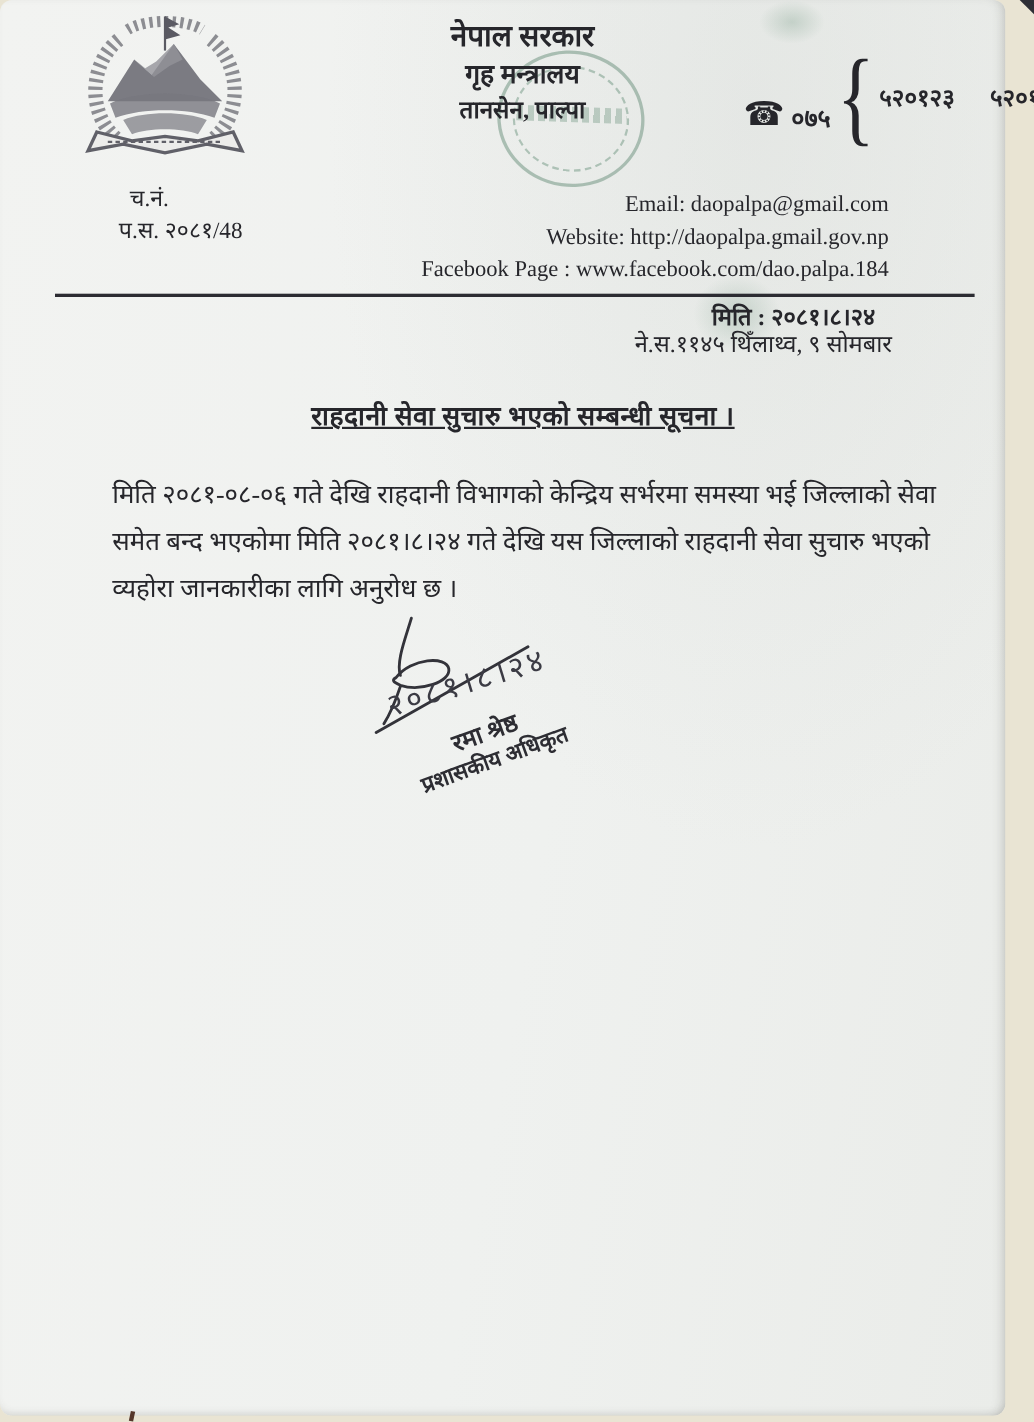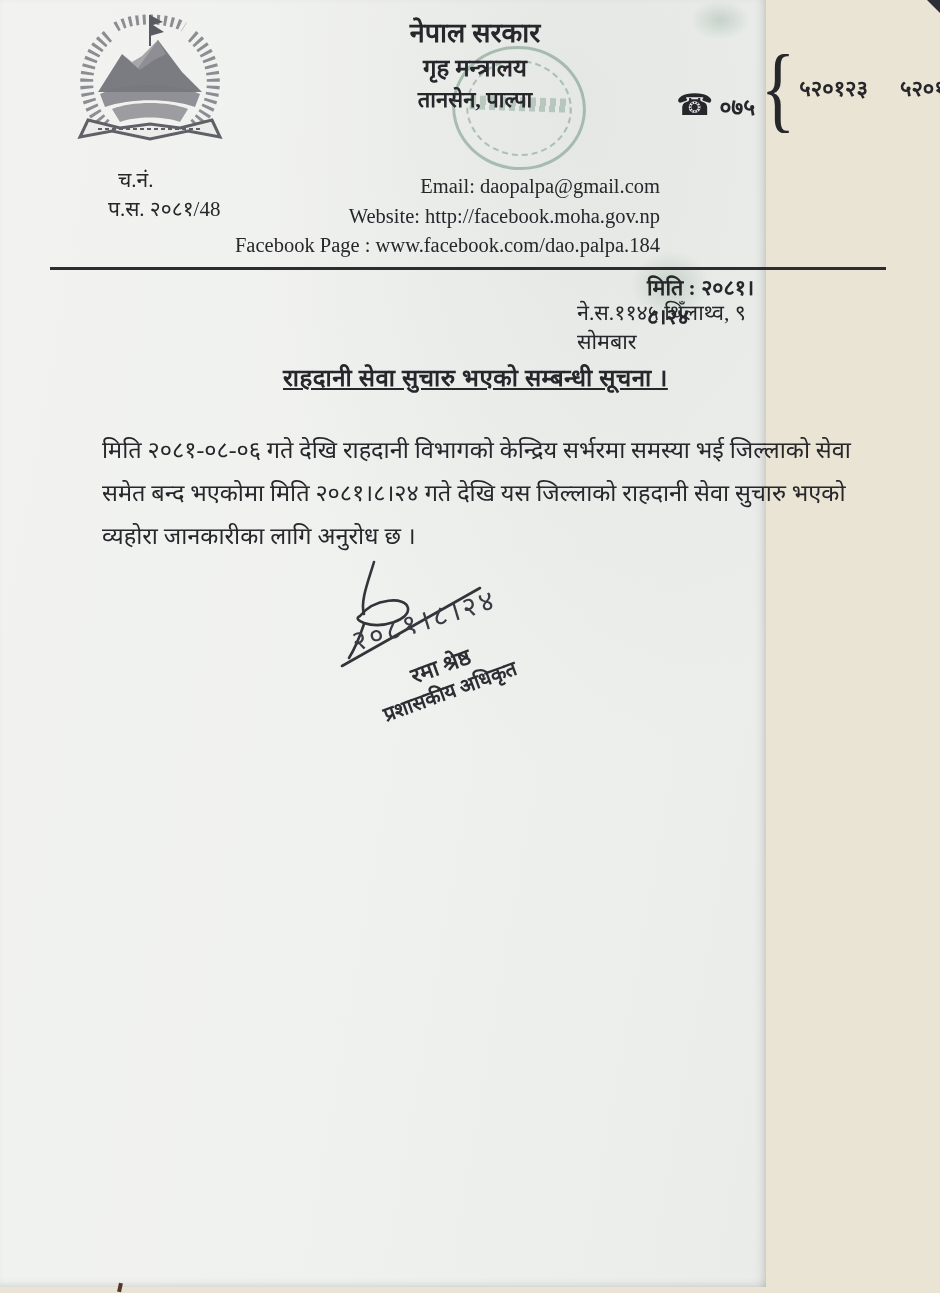--- a/index.html
+++ b/index.html
@@ -3,25 +3,26 @@
 <meta charset="utf-8">
 <style>
   html,body{margin:0;padding:0;}
   body{
     width:940px;height:1293px;position:relative;overflow:hidden;
     background:#e9e4d3;
     font-family:"Liberation Serif", serif;
     color:#26262b;
   }
   .page{
-    position:absolute;left:0;top:0;width:766px;height:1287px;
+    position:absolute;left:0;top:0;width:914px;height:1287px;
     background:
       radial-gradient(ellipse at 75% 8%, rgba(210,214,210,.35), rgba(0,0,0,0) 40%),
       linear-gradient(100deg,#f2f3f1 0%,#eff1ef 55%,#eaece9 100%);
     box-shadow: inset -8px 0 10px -6px rgba(80,80,70,.25), inset 0 -6px 8px -5px rgba(80,80,70,.18);
+    border-radius: 11px;
   }
   .corner-dark{
     position:absolute;top:0;right:0;width:0;height:0;
     border-top:13px solid #2e2f36;border-left:13px solid transparent;
   }
   
   .emblem{position:absolute;left:70px;top:10px;width:160px;height:140px;opacity:.92;}
   .head-center{
     position:absolute;left:270px;top:18px;width:410px;text-align:center;
     font-weight:bold;line-height:1.15;
@@ -124,21 +125,21 @@
     </span>
   </div>
 
   <div class="ref">
     <div class="chalani">च.नं.</div>
     <div>प.स. २०८१/48</div>
   </div>
 
   <div class="contact">
     <div>Email: daopalpa@gmail.com</div>
-    <div>Website: http://facebook.moha.gov.np</div>
+    <div>Website: http://daopalpa.gmail.gov.np</div>
     <div>Facebook Page : www.facebook.com/dao.palpa.184</div>
   </div>
 
   <div class="divider"></div>
 
   <div class="date-line">मिति : २०८१।८।२४</div>
   <div class="ns-line">ने.स.११४५ थिँलाथ्व, ९ सोमबार</div>
 
   <div class="subject">राहदानी सेवा सुचारु भएको सम्बन्धी सूचना ।</div>
 

